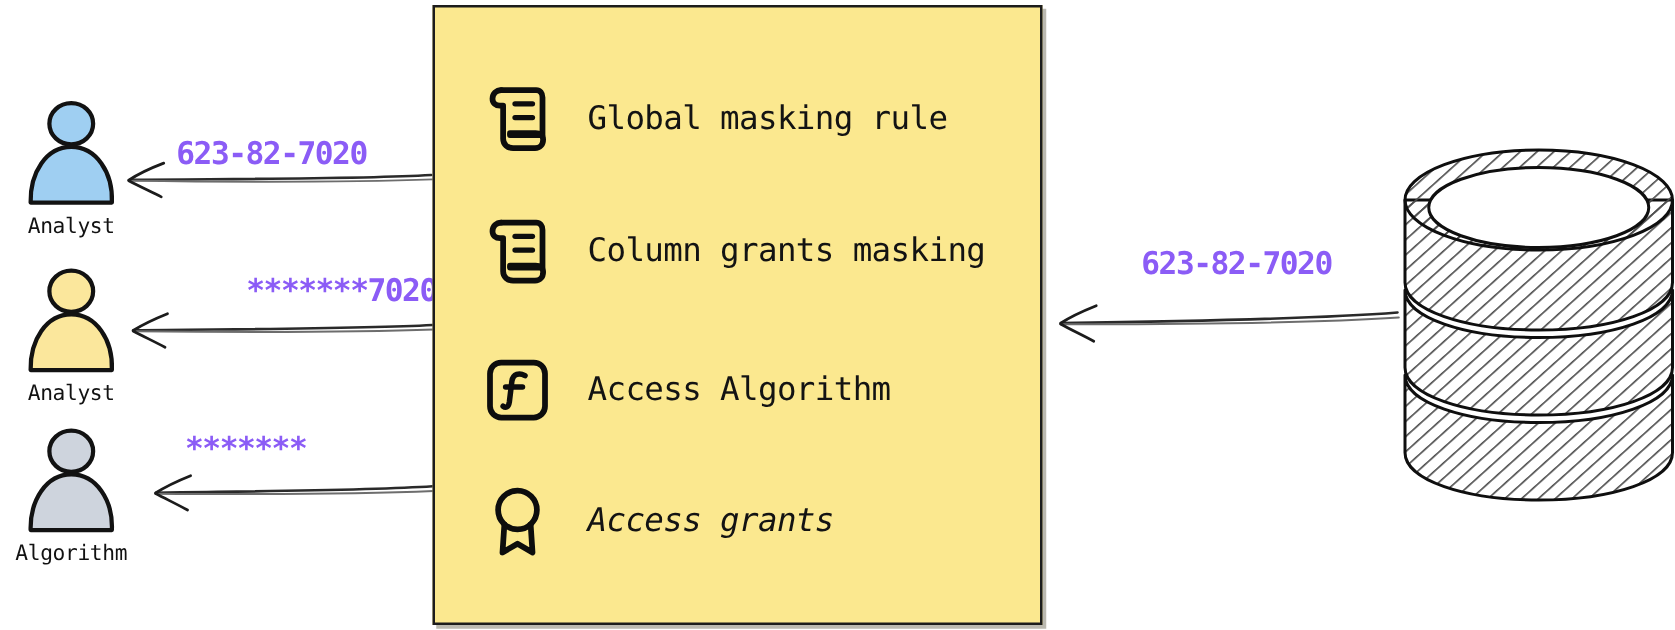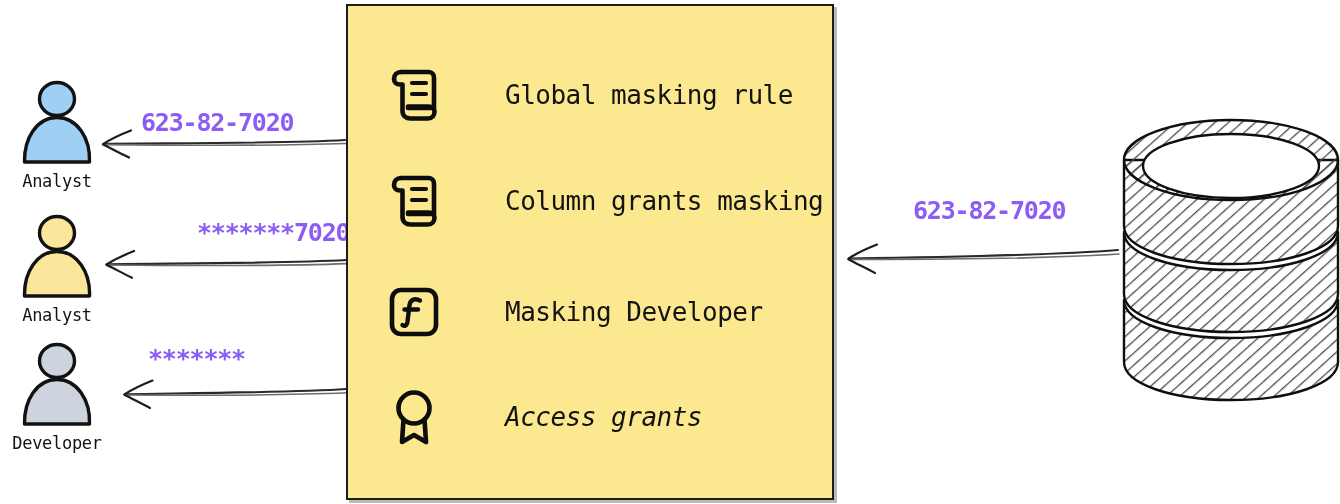--- a/index.html
+++ b/index.html
@@ -67,21 +67,20 @@
     border: 2px solid #1c1c1c;
     box-sizing: border-box;
     box-shadow: 3px 3px 0 0 rgba(60,55,30,0.35);
   }
   .policy-row {
     position: absolute;
     left: 34px;
     display: flex;
     align-items: center;
     height: 62px;
-    gap: 35px;
   }
   .policy-row .row-icon {
     width: 64px;
     height: 62px;
     flex: 0 0 64px;
     display: flex;
     align-items: center;
     justify-content: center;
   }
   .policy-row .row-label {
@@ -122,21 +121,21 @@
       <path d="M13.5 84 C13 60 26 39.5 46 39.5 C66 39.5 79.5 60 78.5 84 Z" fill="#fbe79c" stroke="#121212" stroke-width="3.4" stroke-linejoin="round"></path>
     </svg>
     <div class="person-label">Analyst</div>
   </div>
 
   <div class="consumer" id="consumer-2" style="left:2px; top:340px;">
     <svg class="person-svg" width="92" height="92" viewBox="0 0 92 92">
       <ellipse cx="46" cy="21" rx="17.5" ry="16.5" fill="#ced4dd" stroke="#121212" stroke-width="3.4"></ellipse>
       <path d="M13.5 84 C13 60 26 39.5 46 39.5 C66 39.5 79.5 60 78.5 84 Z" fill="#ced4dd" stroke="#121212" stroke-width="3.4" stroke-linejoin="round"></path>
     </svg>
-    <div class="person-label">Developer</div>
+    <div class="person-label">Algorithm</div>
   </div>
 
   <div class="flow-label" style="left:141px; top:108px;">623-82-7020</div>
   <svg class="arrow-svg" style="left:96px; top:126px;" width="254" height="36" viewBox="0 0 254 36">
     <path d="M249 14 C190 17.5 90 17 8 17.8" fill="none" stroke="#2a2a2a" stroke-width="2.1" stroke-linecap="round"></path>
     <path d="M250.5 17.5 C192 19.5 92 19.6 7.5 18.6" fill="none" stroke="#6d6d6d" stroke-width="1.6" stroke-linecap="round"></path>
     <path d="M7 18.2 C14 13.5 24.5 8.5 35 4.5" fill="none" stroke="#1c1c1c" stroke-width="2.2" stroke-linecap="round"></path>
     <path d="M7 18.6 C14.5 22.5 24 27 33 31.5" fill="none" stroke="#1c1c1c" stroke-width="2.2" stroke-linecap="round"></path>
   </svg>
 
@@ -188,21 +187,21 @@
 
     <div class="policy-row" style="top:275px;">
       <span class="row-icon">
         <svg width="54" height="54" viewBox="0 0 54 54">
           <rect x="5" y="5" width="44" height="44" rx="9" ry="9" fill="none" stroke="#0d0d0d" stroke-width="4.6"></rect>
           <path d="M33 15.5 C28.5 13 23.5 14 22.5 20 L20.5 36.5
                    C19.8 41 17.5 41.5 15.5 40" fill="none" stroke="#0d0d0d" stroke-width="4.4" stroke-linecap="round"></path>
           <line x1="17.5" y1="24.5" x2="31" y2="24.5" stroke="#0d0d0d" stroke-width="4.4" stroke-linecap="round"></line>
         </svg>
       </span>
-      <span class="row-label">Masking Developer</span>
+      <span class="row-label">Access Algorithm</span>
     </div>
 
     <div class="policy-row" style="top:380px;font-style:italic;">
       <span class="row-icon">
         <svg width="50" height="58" viewBox="0 0 50 58">
           <circle cx="25" cy="20" r="15.5" fill="none" stroke="#0d0d0d" stroke-width="4.6"></circle>
           <path d="M14.5 31.5 L13 54 L25 47 L37 54 L35.5 31.5" fill="none" stroke="#0d0d0d" stroke-width="4.6" stroke-linejoin="round" stroke-linecap="round"></path>
         </svg>
       </span>
       <span class="row-label">Access grants</span>

